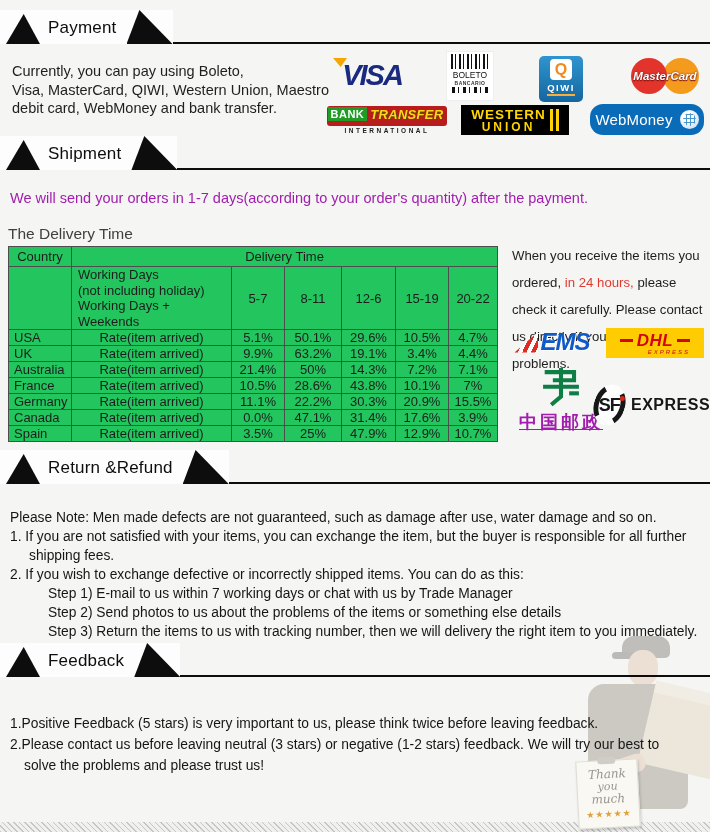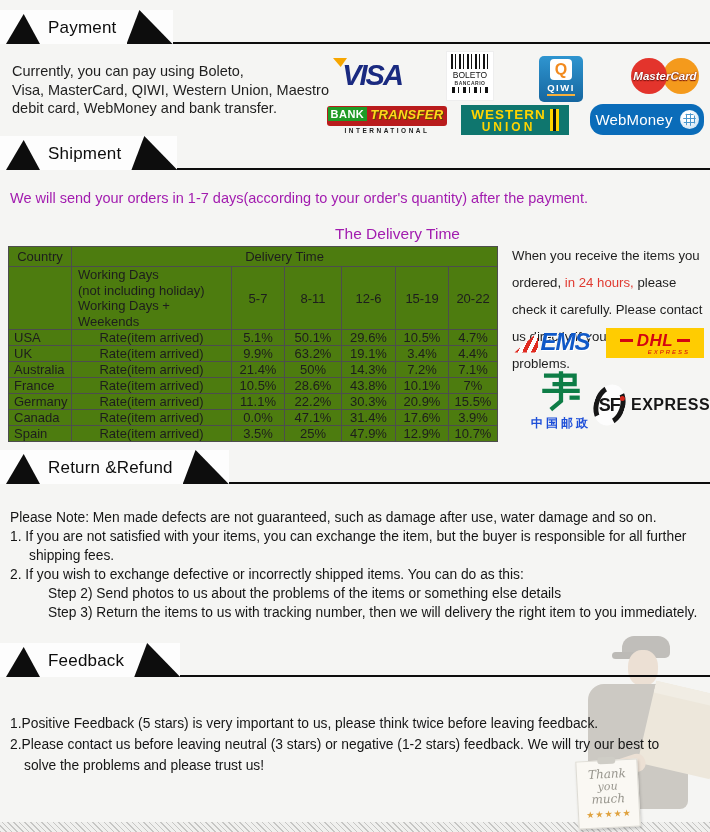--- a/index.html
+++ b/index.html
@@ -44,38 +44,38 @@
   .mc-red { left:2px; background:#e3342c; z-index:1; }
   .mc-org { right:2px; background:#f49a1c; z-index:0; }
   .mc-txt { position:relative; z-index:2; color:#fff; font-size:11.5px; font-weight:bold; font-style:italic; text-shadow:0 0 2px #7a1510, 0 1px 1px #7a1510; }
   
   .bt { left:330px; top:106px; width:114px; height:28px; flex-direction:column; }
   .bt-bar { display:flex; align-items:flex-start; background:#b91c1c; border-radius:3px; padding:1px 4px 1px 1px; height:20px; }
   .bt-bank { background:#1f9b26; color:#fff; font-size:11px; font-weight:bold; padding:1px 3px; letter-spacing:0.5px; }
   .bt-transfer { color:#ffd71c; font-size:13px; font-weight:bold; font-style:italic; margin-left:3px; letter-spacing:0.3px; text-shadow:1px 1px 0 #5c4a00; }
   .bt-intl { font-size:6.5px; letter-spacing:2.5px; color:#1c1c1c; font-weight:bold; margin-top:1px; }
   
-  .wu { left:461px; top:105px; width:108px; height:30px; background:#0f766e; flex-direction:row; justify-content:center; gap:4px; }
+  .wu { left:461px; top:105px; width:108px; height:30px; background:#000000; flex-direction:row; justify-content:center; gap:4px; }
   .wu-lines { text-align:center; }
   .wu-l1 { color:#ffd400; font-weight:bold; font-size:13.5px; letter-spacing:1px; line-height:13px; }
   .wu-l2 { color:#ffd400; font-weight:bold; font-size:12px; letter-spacing:3px; line-height:12px; }
   .wu-bars { width:9px; height:22px; background:linear-gradient(90deg,#ffd400 0 3px,#101010 3px 6px,#ffd400 6px 9px); }
   
   .wm { left:590px; top:104px; width:114px; height:31px; background:#0a6cb9; border-radius:13px; gap:7px; }
   .wm-txt { color:#fff; font-size:15px; letter-spacing:0.2px; }
   .wm-globe { width:19px; height:19px; border-radius:50%; background:radial-gradient(circle at 40% 35%, #ffffff 0 25%, #e4efF8 55%, #bcd6ec 100%); position:relative; overflow:hidden; }
   .wm-globe::after { content:""; position:absolute; inset:3px; background:
       linear-gradient(90deg, transparent 0 3px, #1f7ec2 3px 4px, transparent 4px 7px, #1f7ec2 7px 8px, transparent 8px 11px, #1f7ec2 11px 12px, transparent 12px),
       linear-gradient(0deg, transparent 0 3px, #1f7ec2 3px 4px, transparent 4px 7px, #1f7ec2 7px 8px, transparent 8px 11px, #1f7ec2 11px 12px, transparent 12px);
       opacity:.8; border-radius:50%; }
 
   
   .ship-intro { position:absolute; left:10px; top:190px; font-size:14.5px; color:#a21caf; white-space:nowrap; }
-  .tbl-title { position:absolute; left:8px; top:225px; width:452px; text-align:right; font-size:15.5px; color:#a21caf; }
-  table.delivery { position:absolute; left:8px; top:246px; border-collapse:collapse; background:#4d7c0f; font-size:13px; color:#1d1d1d; table-layout:fixed; }
+  .tbl-title { position:absolute; left:8px; top:225px; width:452px; text-align:left; font-size:15.5px; color:#404040; }
+  table.delivery { position:absolute; left:8px; top:246px; border-collapse:collapse; background:#22c55e; font-size:13px; color:#1d1d1d; table-layout:fixed; }
   table.delivery td { border:1px solid #4d4d4d; padding:0 3px; line-height:15px; }
   .r-head td { height:20px; text-align:center; }
   .r-sub td { height:48px; }
   .c-wd div { font-size:13px; line-height:15.5px; padding-left:3px; }
   .c-day { text-align:center; }
   .c-country { text-align:left; padding-left:5px !important; height:16px; }
   .c-rate { text-align:center; height:16px; }
   .c-num { text-align:center; height:16px; }
   .receive-note { position:absolute; left:512px; top:242px; width:198px; font-size:13.2px; line-height:27px; color:#1e1e1e; }
   .red-hl { color:#e03a30; }
@@ -83,21 +83,21 @@
   
   .ems { left:508px; top:328px; width:88px; height:28px; gap:2px; }
   .ems-chev { width:24px; height:21px; background:repeating-linear-gradient(115deg,#e02b20 0 4px,#fdfdfd 4px 8px); clip-path:polygon(100% 0, 100% 100%, 0 100%); }
   .ems-txt { font-size:24px; font-weight:bold; font-style:italic; color:#1059c8; letter-spacing:-1px; text-shadow:1px 1px 0 #fff; }
   .dhl { left:606px; top:328px; width:98px; height:30px; background:#ffcc01; flex-direction:column; justify-content:center; }
   .dhl-row { display:flex; align-items:center; gap:4px; }
   .dhl-dash { width:13px; height:3px; background:#d40511; }
   .dhl-txt { color:#d40511; font-size:17px; font-weight:bold; font-style:italic; letter-spacing:0.5px; line-height:17px; }
   .dhl-sub { color:#d40511; font-size:6px; font-style:italic; letter-spacing:2px; align-self:flex-end; margin-right:14px; }
   .cnpost { left:522px; top:364px; width:78px; height:70px; flex-direction:column; gap:2px; }
-  .cnpost-txt { color:#1d4ed8; font-size:12px; font-weight:bold; letter-spacing:3px; white-space:nowrap; }
+  .cnpost-txt { color:#a21caf; font-size:18px; font-weight:bold; letter-spacing:3px; white-space:nowrap;text-decoration:underline; }
   .sf { left:597px; top:382px; width:110px; height:46px; gap:6px; }
   .sf-circle { width:42px; height:42px; border-radius:50%; border:5px solid #161616; border-top-color:transparent; border-bottom-color:transparent; transform:rotate(18deg); display:flex; align-items:center; justify-content:center; background:#fdfdfd; }
   .sf-inner { transform:rotate(-18deg); font-size:18px; font-weight:bold; color:#161616; letter-spacing:-1px; position:relative; }
   .sf-inner::after { content:""; position:absolute; right:-5px; top:1px; width:5px; height:5px; border-radius:50%; background:#d8261c; }
   .sf-txt { font-size:16px; font-weight:bold; color:#161616; letter-spacing:0.5px; }
 
   
   .text-block { position:absolute; left:10px; font-size:13.8px; line-height:19px; color:#161616; z-index:3; }
   .text-block div { white-space:nowrap; }
   #return-lines { top:508px; }
@@ -322,20 +322,21 @@
       <span class="hdr-text">Return &amp;Refund</span>
       <span class="tri tri-r"></span>
     </div>
   </div>
 
   <div class="text-block" id="return-lines">
       <div style="padding-left: 0px;">Please Note: Men made defects are not guaranteed, such as damage after use, water damage and so on.</div>
       <div style="padding-left: 0px;">1. If you are not satisfied with your items, you can exchange the item, but the buyer is responsible for all further</div>
       <div style="padding-left: 19px;">shipping fees.</div>
       <div style="padding-left: 0px;">2. If you wish to exchange defective or incorrectly shipped items. You can do as this:</div>
+      <div style="padding-left: 38px;">Step 1) E-mail to us within 7 working days or chat with us by Trade Manager</div>
       <div style="padding-left: 38px;">Step 2) Send photos to us about the problems of the items or something else details</div>
       <div style="padding-left: 38px;">Step 3) Return the items to us with tracking number, then we will delivery the right item to you immediately.</div>
     </div>
 
   <div class="sec-hdr" style="top:641px">
     <div class="hdr-line"></div>
     <div class="hdr-wrap">
       <span class="tri tri-l"></span>
       <span class="hdr-text">Feedback</span>
       <span class="tri tri-r"></span>

